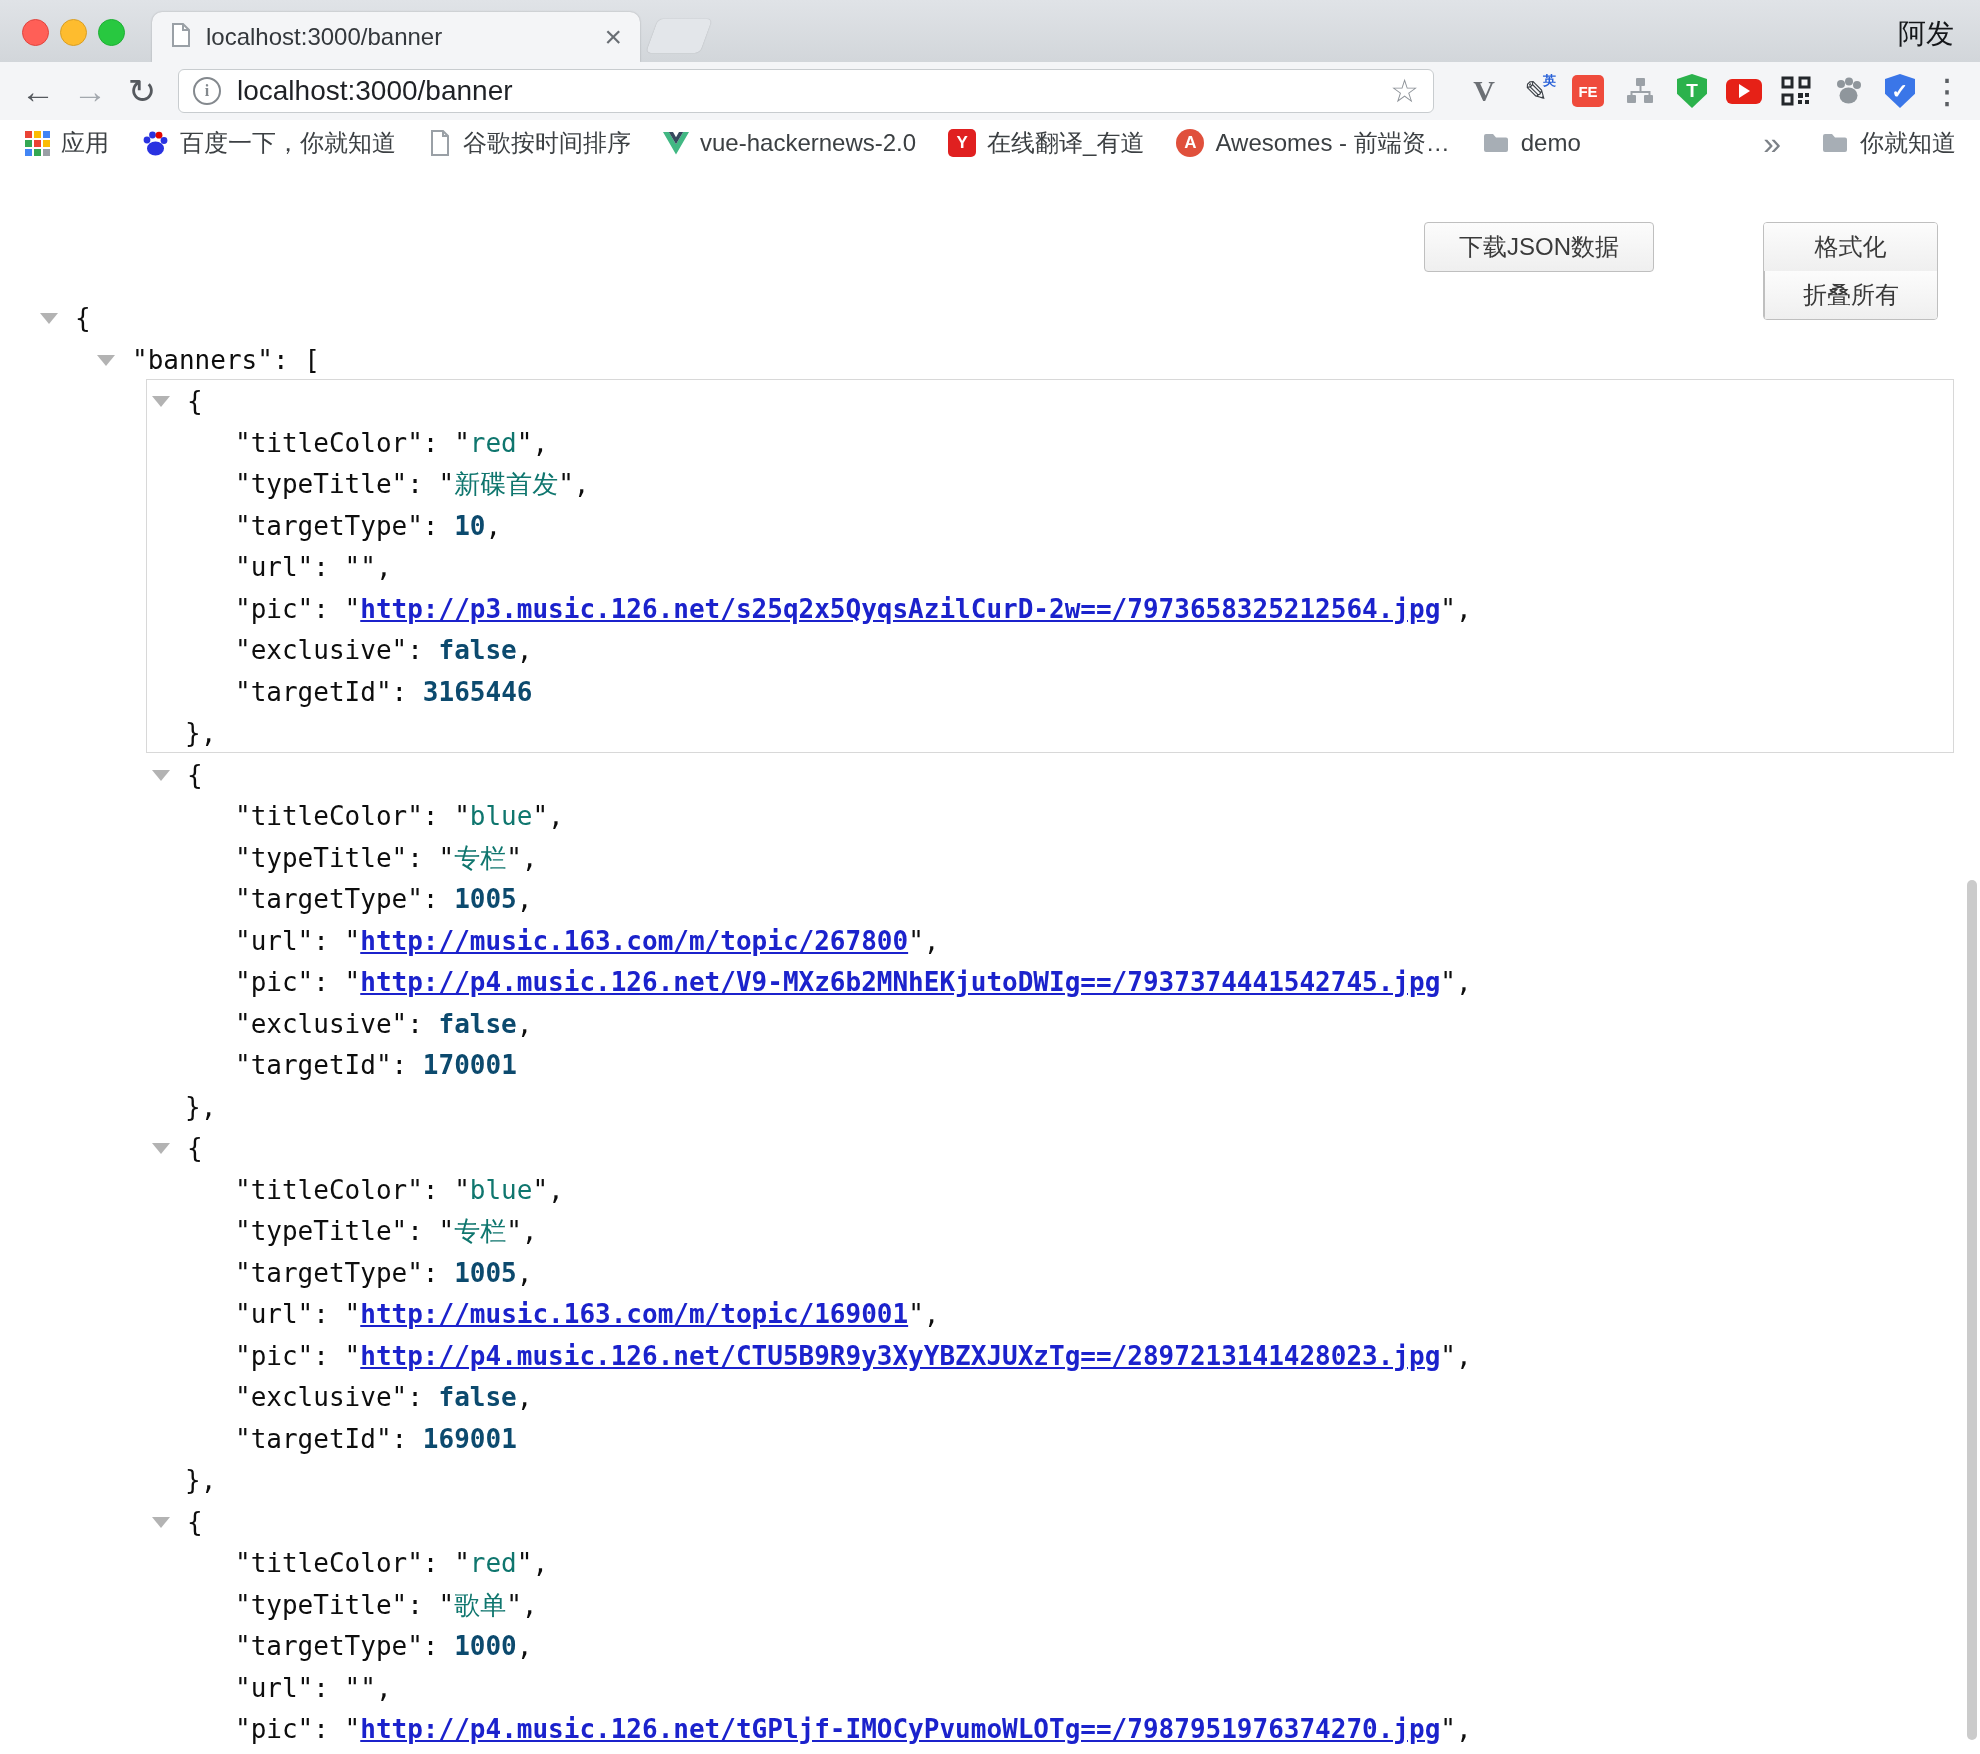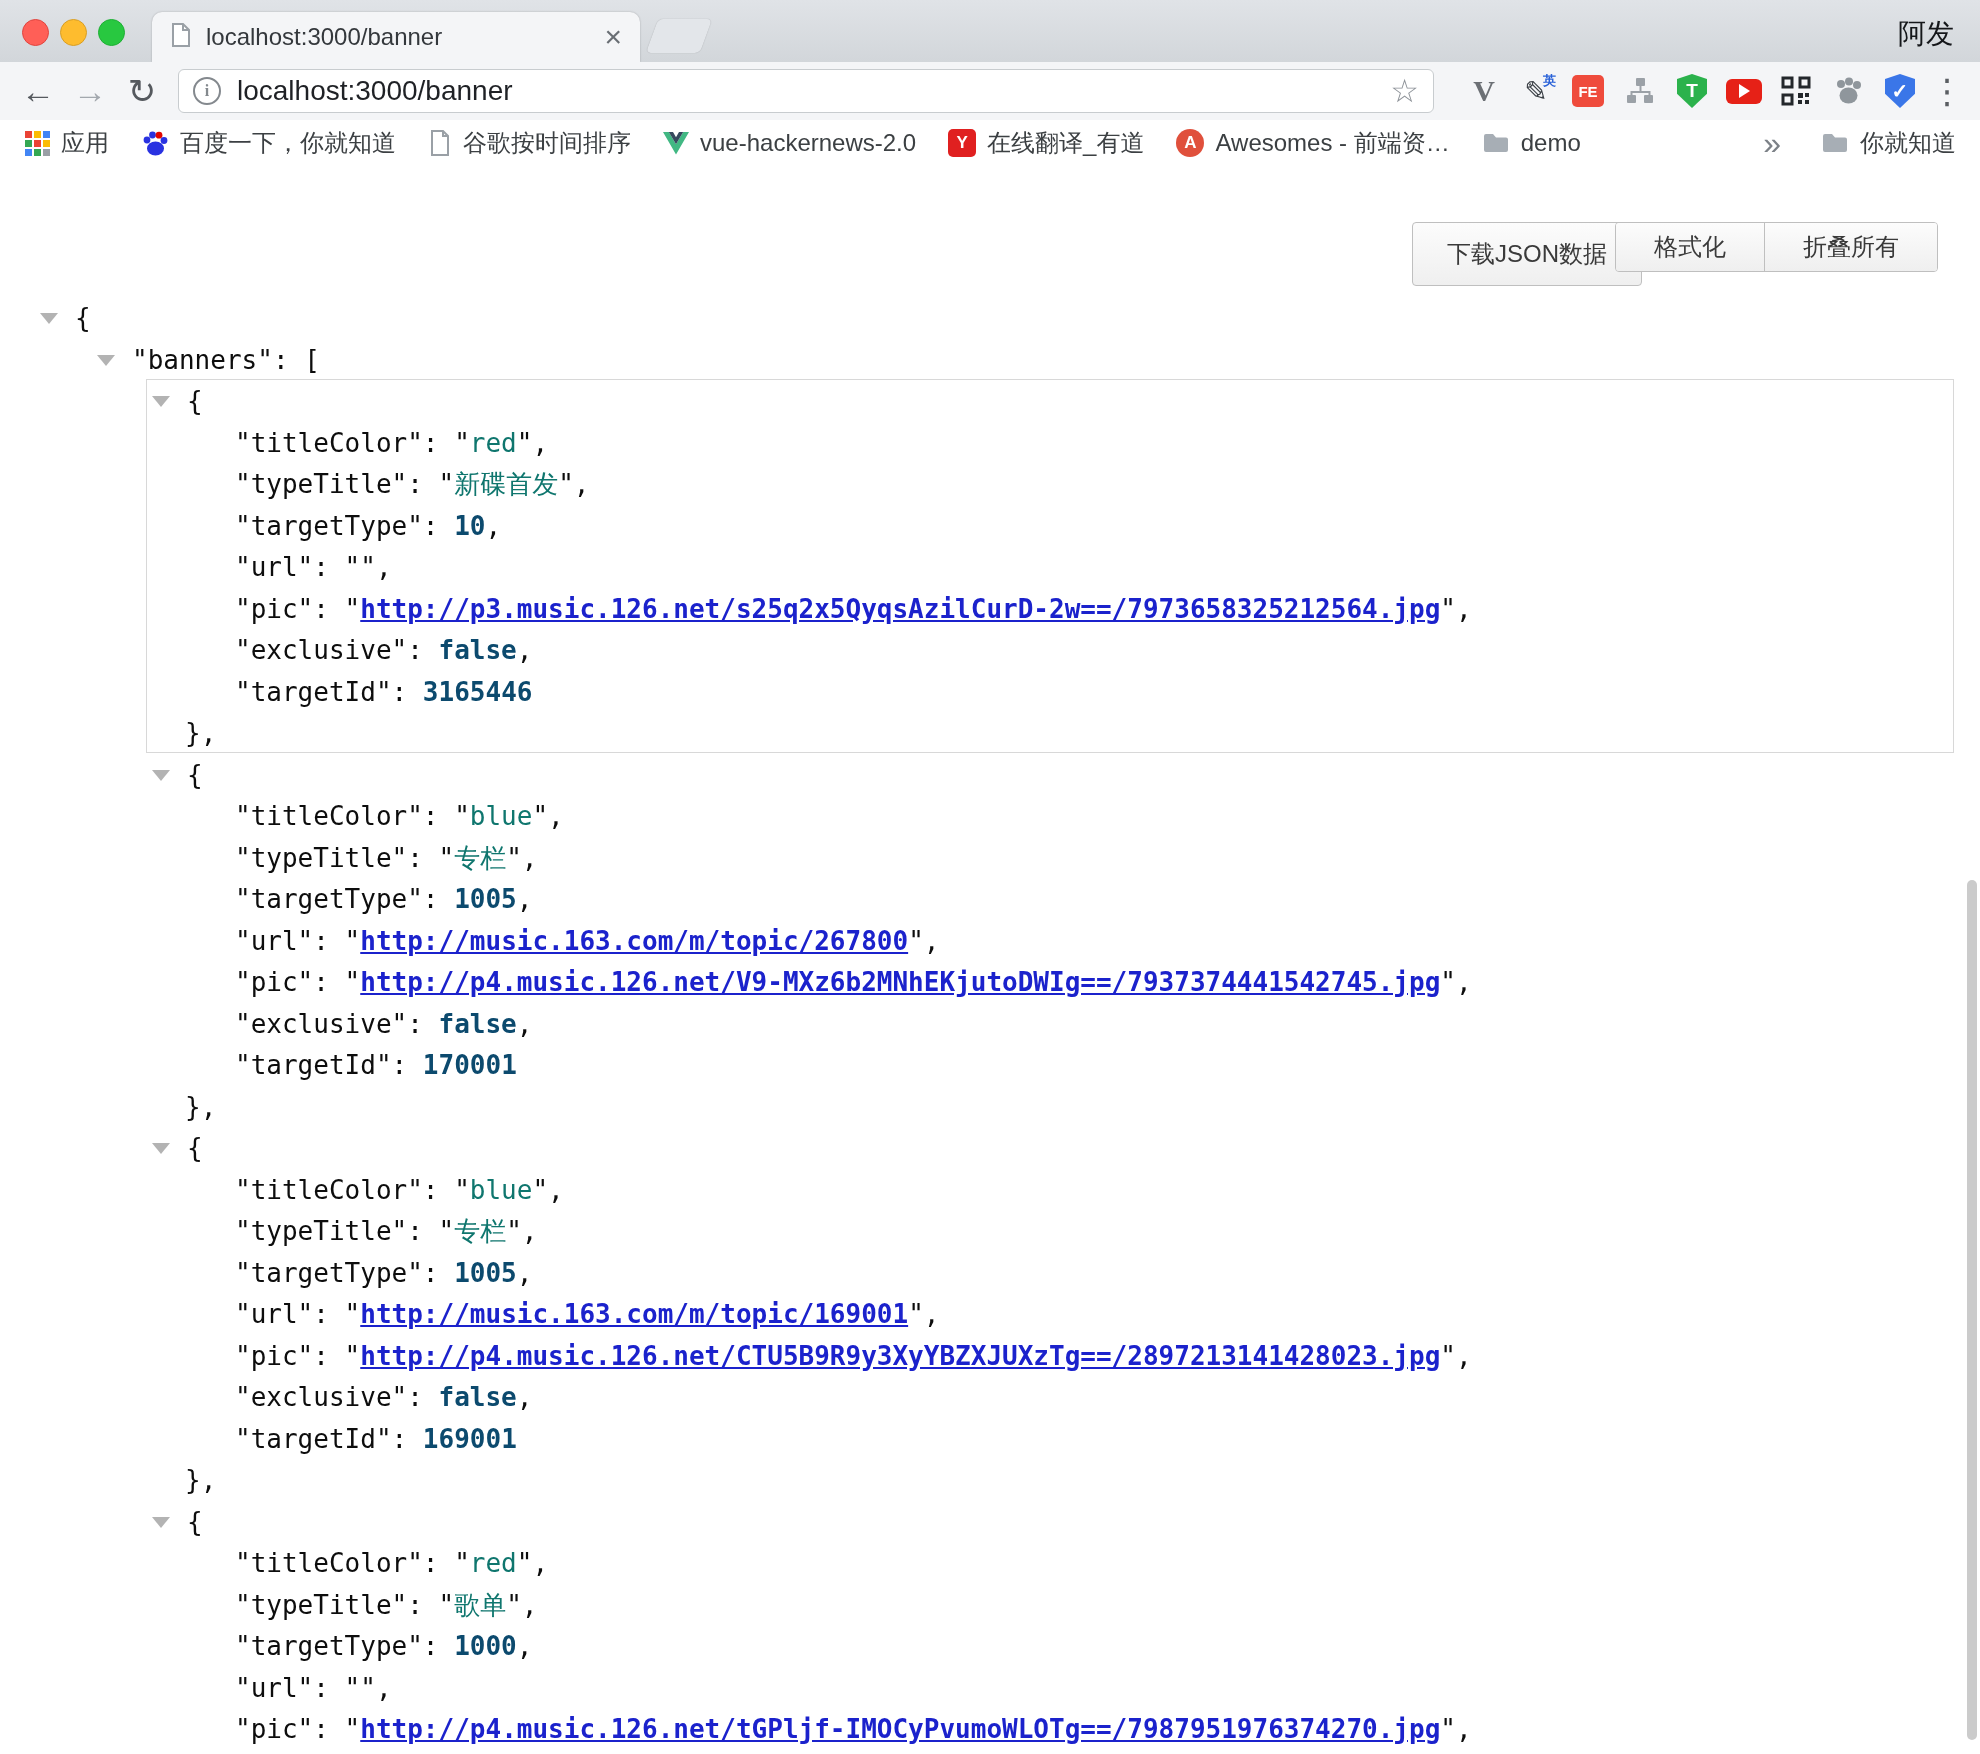--- a/index.html
+++ b/index.html
@@ -44,22 +44,22 @@
   .bookmarks{position:absolute;top:120px;left:0;right:0;height:46px;background:#fff;display:flex;align-items:center;padding:0 24px;}
   .bm{display:flex;align-items:center;gap:11px;margin-right:32px;font-size:24px;color:#3c4043;white-space:nowrap;cursor:default;}
   .tile{flex:none;width:28px;height:28px;border-radius:5px;color:#fff;font-weight:bold;font-size:17px;display:flex;align-items:center;justify-content:center;}
   .tile-round{border-radius:50%;}
   .bm-right{margin-left:auto;display:flex;align-items:center;}
   .chevron{font-size:32px;color:#7c8187;margin-right:40px;}
 
   
   .content{position:absolute;top:166px;left:0;right:0;bottom:0;background:#fff;overflow:hidden;}
   .btn{height:48px;font-size:24px;color:#3a3a3a;background:linear-gradient(#fcfcfc,#efefef);display:flex;align-items:center;justify-content:center;cursor:pointer;}
-  .btn-download{position:absolute;top:56px;right:338px;padding:7px 34px;border:1px solid #bfbfbf;border-radius:4px;}
-  .seg{position:absolute;top:56px;right:42px;display:flex;border:1px solid #bfbfbf;border-radius:4px;overflow:hidden;}
+  .btn-download{position:absolute;top:56px;right:326px;padding:0 34px;border:1px solid #bfbfbf;border-radius:4px;}
+  .seg{position:absolute;top:56px;right:42px;display:flex;border:1px solid #bfbfbf;border-radius:4px;overflow:hidden;flex-direction:column;}
   .segbtn{padding:0 38px;border:none;}
   .segbtn + .segbtn{border-left:1px solid #bfbfbf;}
 
   .json-tree{position:absolute;top:132px;left:0;right:0;}
   .json-line{height:41.5px;line-height:41.5px;font-family:"DejaVu Sans Mono","Liberation Mono",monospace;font-size:26px;color:#0d0d0d;white-space:nowrap;}
   .tri{display:inline-block;width:0;height:0;border-left:9px solid transparent;border-right:9px solid transparent;border-top:11px solid #b3b3b3;margin-right:17px;vertical-align:3px;cursor:pointer;}
   .k{color:#0d0d0d;}
   .p{color:#0d0d0d;}
   .s{color:#0f766e;}
   .n{color:#0c4a6e;font-weight:bold;}

